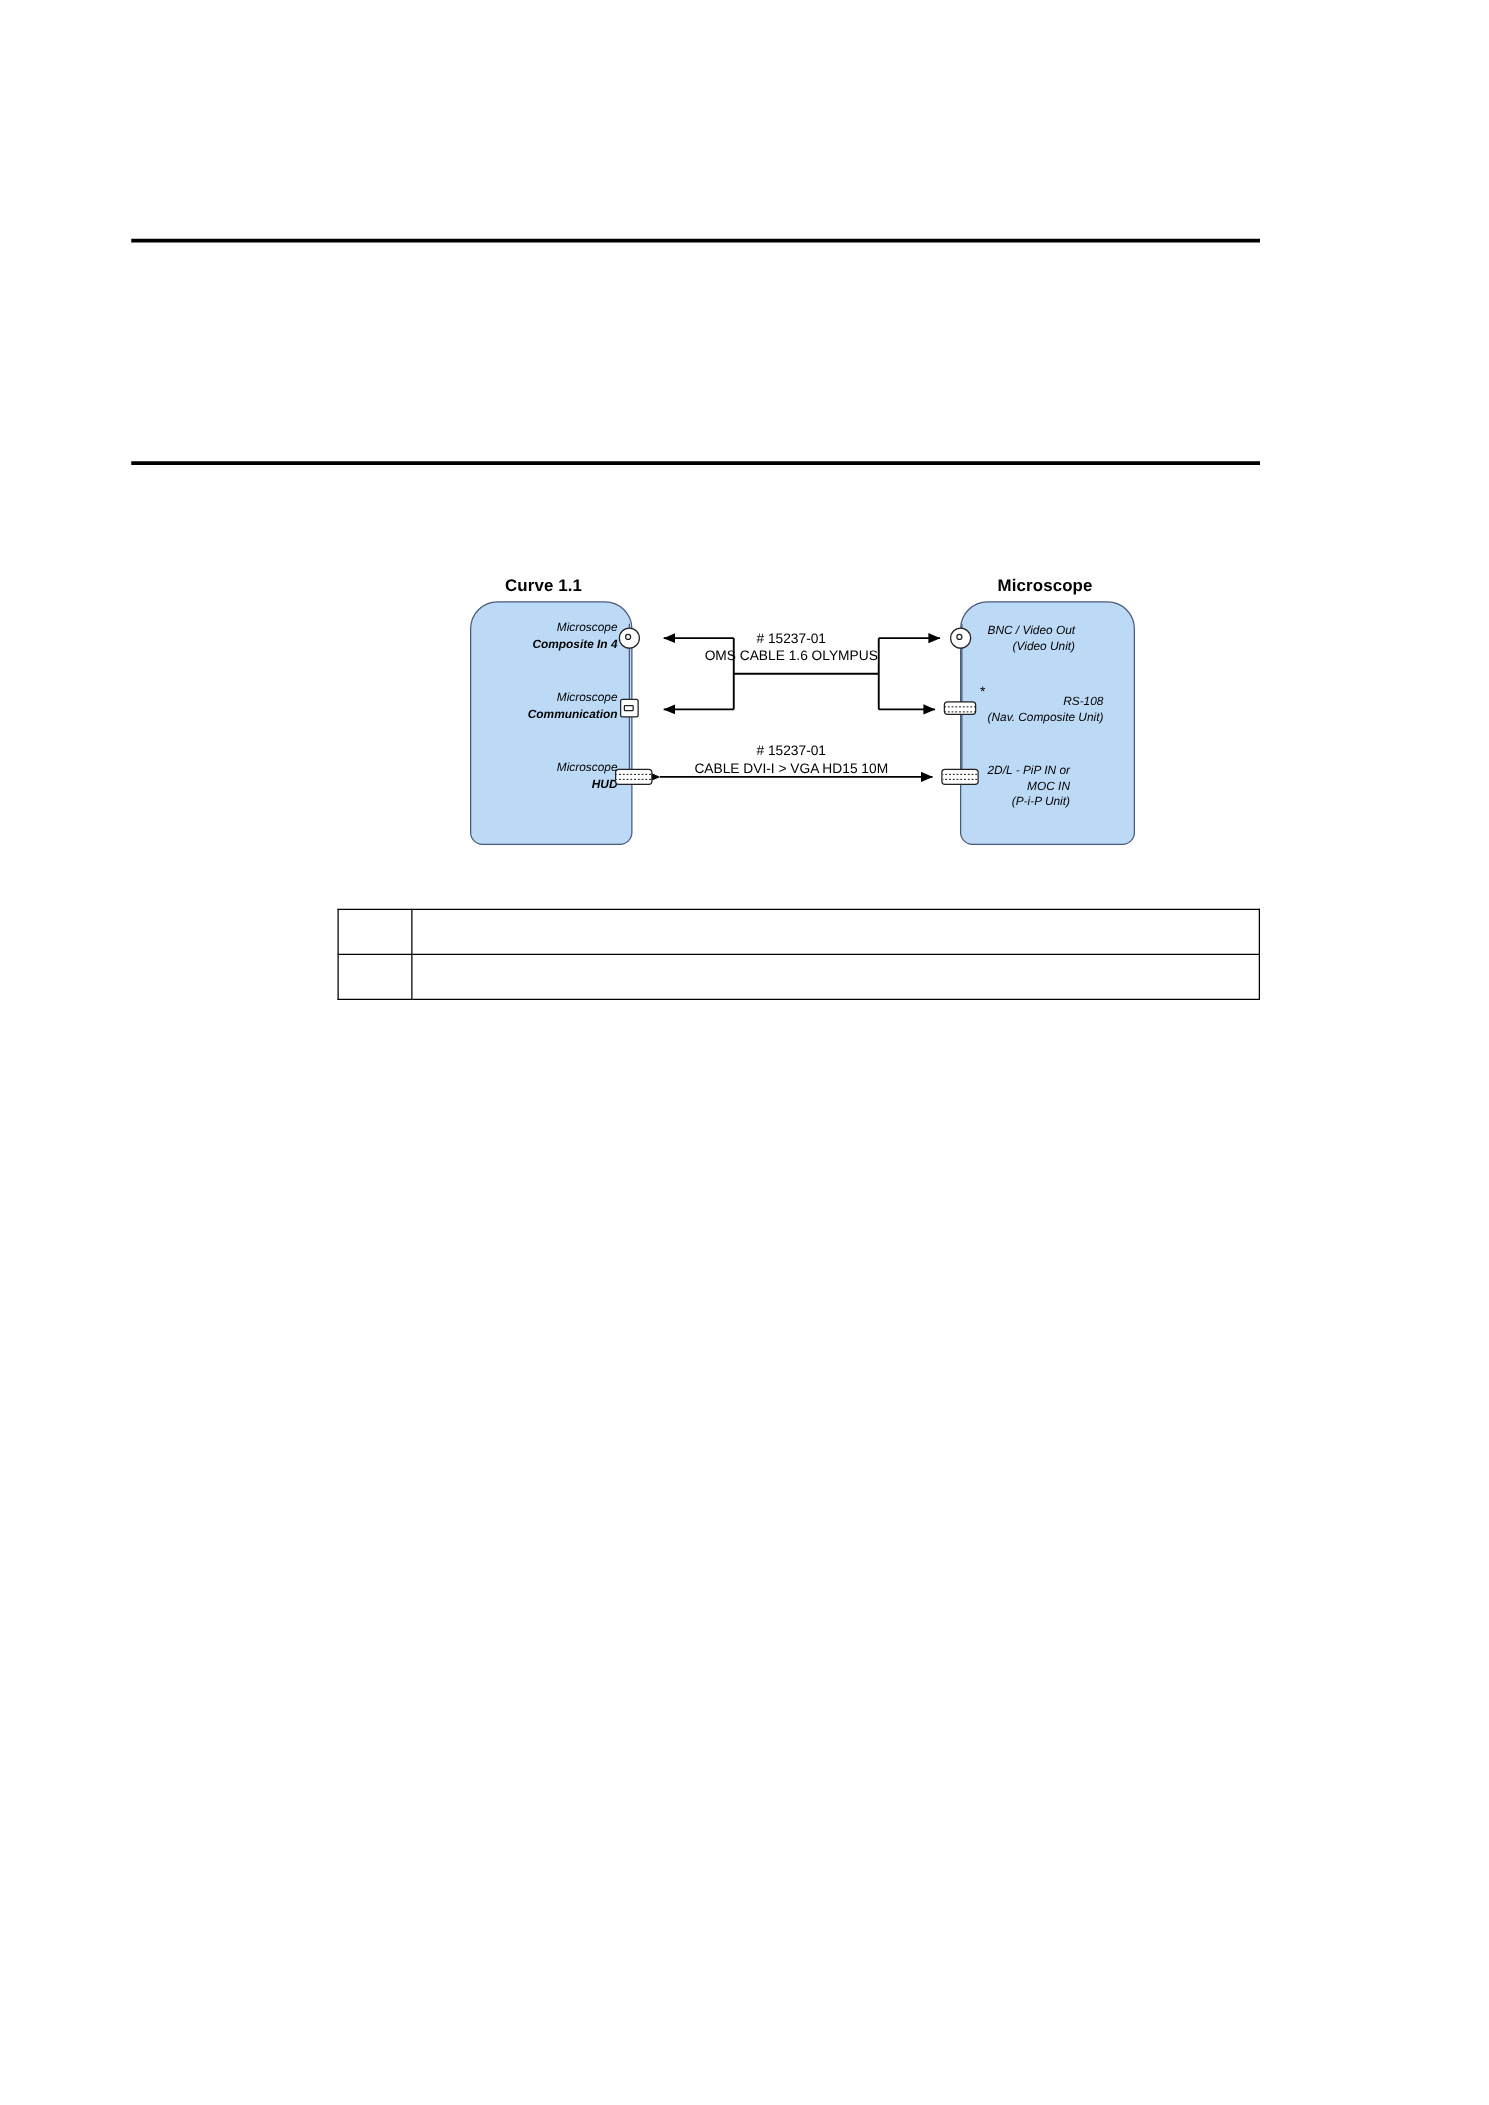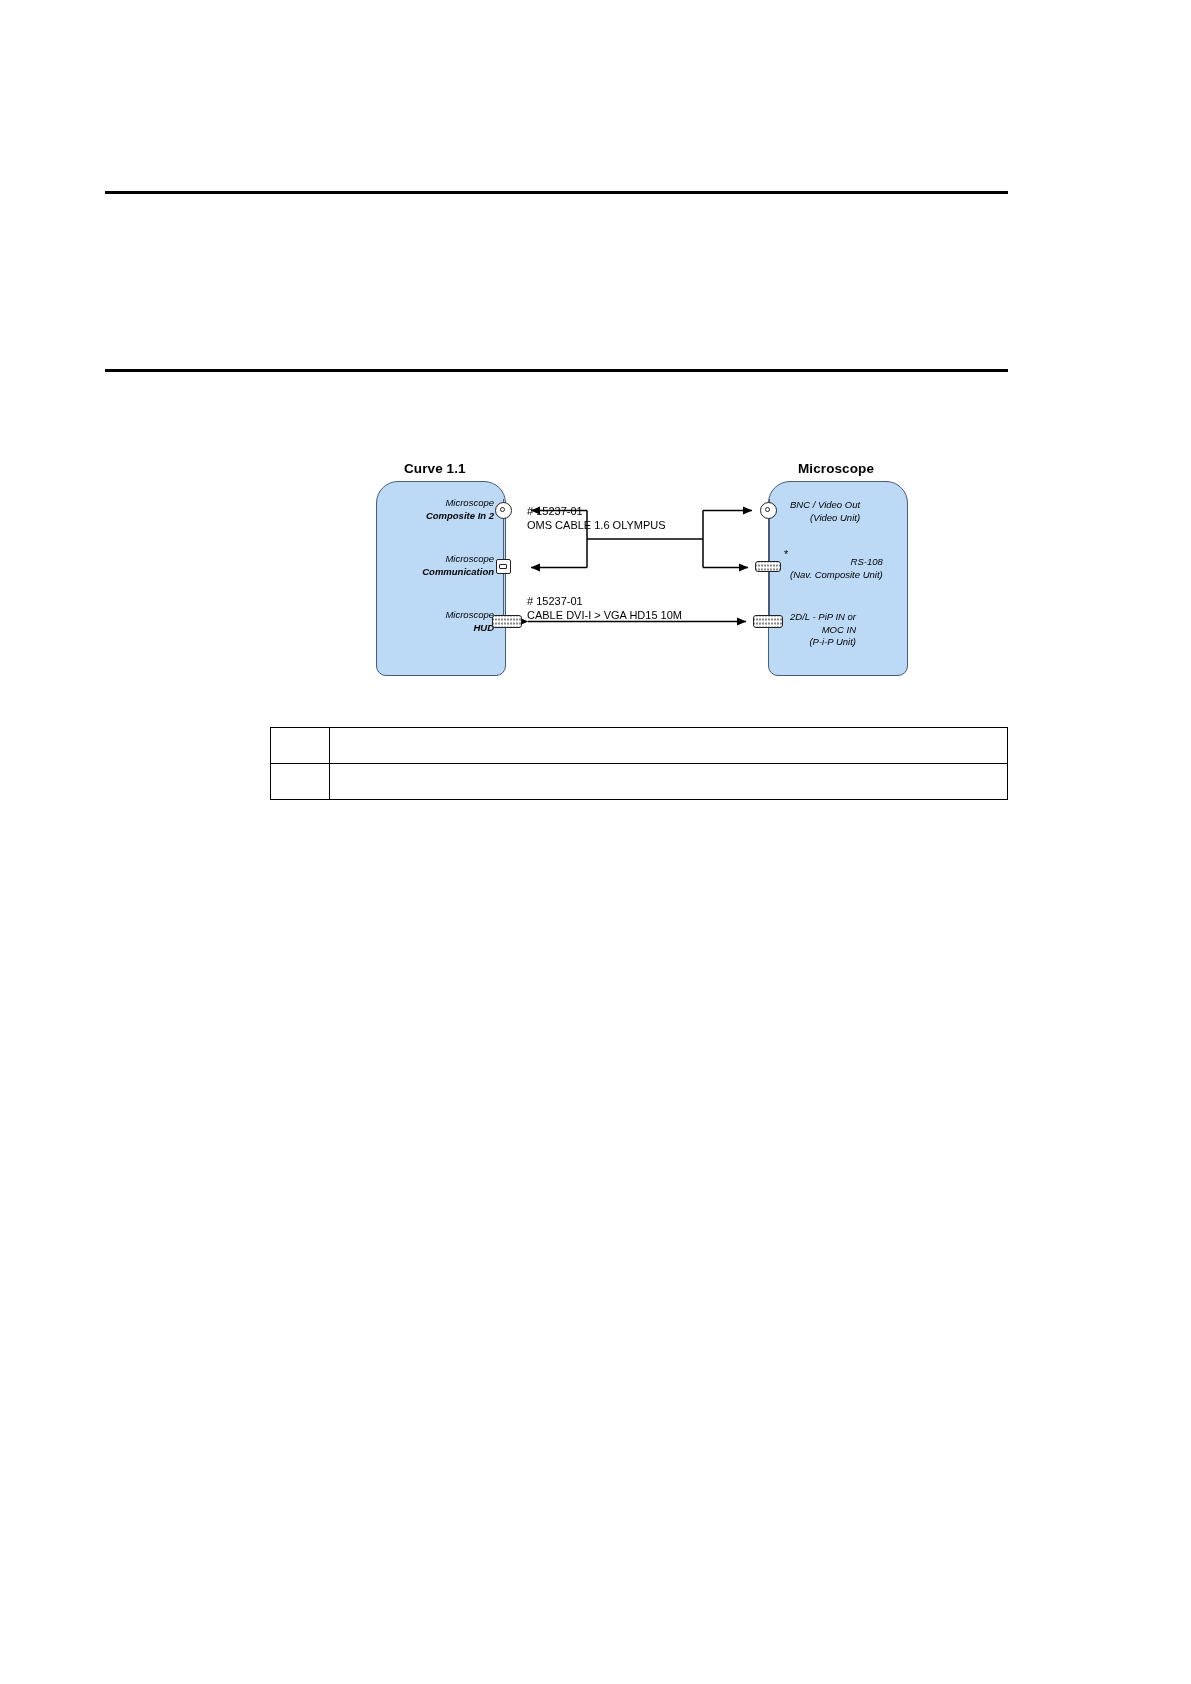--- a/index.html
+++ b/index.html
@@ -193,20 +193,21 @@
     left: 0; top: 0;
     width: 1191px; height: 260px;
     overflow: visible;
   }
 
   
   .cable-label {
     position: absolute;
     font-size: 11px;
     line-height: 14px;
+    text-align: center;
     white-space: nowrap;
     color: #000;
   }
   .cl-1 { left: 527px; top: 55px;  width: 212px; }
   .cl-2 { left: 527px; top: 145px; width: 212px; }
 
   
   .tbl {
     position: absolute;
     left: 270px;
@@ -253,21 +254,21 @@
 
       <path d="M 528,172.5 L 746,172.5" stroke="#000" stroke-width="1.5" fill="none" marker-start="url(#ah)" marker-end="url(#ah)"></path>
     </svg>
 
     <div class="unit-title left">Curve 1.1</div>
     <div class="unit-box left"></div>
     <div class="spine l"></div>
 
     <div class="port-label l pl-composite">
       <span class="lite">Microscope</span>
-      <span class="bold">Composite In 2</span>
+      <span class="bold">Composite In 4</span>
     </div>
     <div class="port-label l pl-communication">
       <span class="lite">Microscope</span>
       <span class="bold">Communication</span>
     </div>
     <div class="port-label l pl-hud">
       <span class="lite">Microscope</span>
       <span class="bold">HUD</span>
     </div>
 

